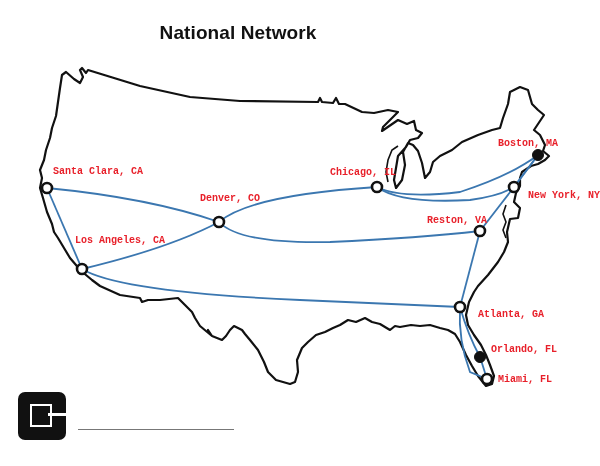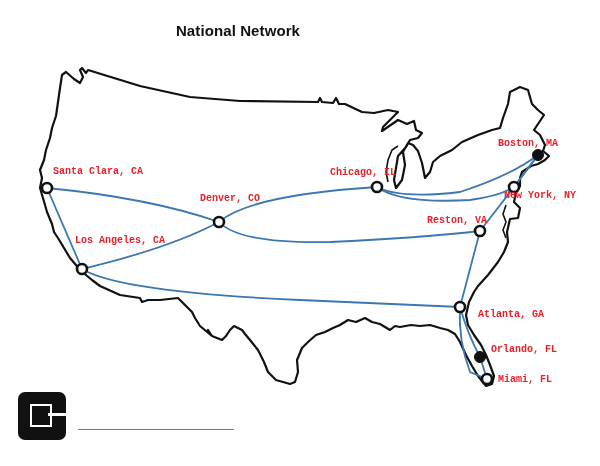--- a/index.html
+++ b/index.html
@@ -1,17 +1,17 @@
 <!DOCTYPE html>
 <html><head>
 <meta charset="utf-8">
 <style>
   html, body { margin: 0; padding: 0; background: #ffffff; }
   body { width: 600px; height: 466px; position: relative; overflow: hidden; font-family: "Liberation Sans", sans-serif; }
-  .title { position: absolute; left: 0; width: 476px; top: 22px; text-align: center; font-size: 15px; font-weight: bold; color: #111111; letter-spacing: 0.1px; }
+  .title { position: absolute; left: 0; width: 476px; top: 22px; text-align: center; font-size: 19px; font-weight: bold; color: #111111; letter-spacing: 0.1px; }
   svg.map { position: absolute; left: 0; top: 0; }
   .city-label { position: absolute; font-size: 10px; font-weight: bold; color: #e8202a; white-space: nowrap; font-family: Liberation Mono, monospace; }
   .logo { position: absolute; left: 18px; top: 392px; width: 220px; height: 56px; }
   .logo-mark { position: absolute; left: 0; top: 0; width: 48px; height: 48px; background: #111111; border-radius: 7px; }
   .logo-mark .inner { position: absolute; left: 12px; top: 12px; width: 18px; height: 19px; border: 2px solid #ffffff; background: #111111; }
   .logo-mark .notch { position: absolute; left: 30px; top: 21px; width: 18px; height: 3px; background: #ffffff; }
   .logo-name { position: absolute; left: 60px; top: -2px; font-size: 31px; font-weight: bold; color: #111111; letter-spacing: 0.5px; font-family: "Liberation Sans", sans-serif; }
   .logo-name .sm { font-size: 24px; }
   .logo-rule { position: absolute; left: 60px; top: 37px; width: 156px; height: 1px; background: #777777; }
   .logo-tag { position: absolute; left: 63px; top: 41px; font-size: 10.5px; color: #222222; font-family: "Liberation Sans", sans-serif; }
@@ -79,21 +79,21 @@
     <circle cx="480" cy="357" r="5.5" fill="#111111" stroke="#111111" stroke-width="1"></circle>
     <circle cx="487" cy="379" r="5" fill="#ffffff" stroke="#111111" stroke-width="2.6"></circle>
   </g>
 </svg>
 
 <div class="city-label" style="left:46px; top:166px;margin-left:7px;">Santa Clara, CA</div>
 <div class="city-label" style="left:75px; top:235px;">Los Angeles, CA</div>
 <div class="city-label" style="left:200px; top:193px;">Denver, CO</div>
 <div class="city-label" style="left:330px; top:167px;">Chicago, IL</div>
 <div class="city-label" style="left:498px; top:138px;">Boston, MA</div>
-<div class="city-label" style="left:504px; top:190px;">New York, NY</div>
+<div class="city-label" style="left:528px; top:190px;">New York, NY</div>
 <div class="city-label" style="left:427px; top:215px;">Reston, VA</div>
 <div class="city-label" style="left:478px; top:309px;">Atlanta, GA</div>
 <div class="city-label" style="left:491px; top:344px;">Orlando, FL</div>
 <div class="city-label" style="left:498px; top:374px;">Miami, FL</div>
 
 <div class="logo">
   <div class="logo-mark">
     <div class="inner"></div>
     <div class="notch"></div>
   </div>

